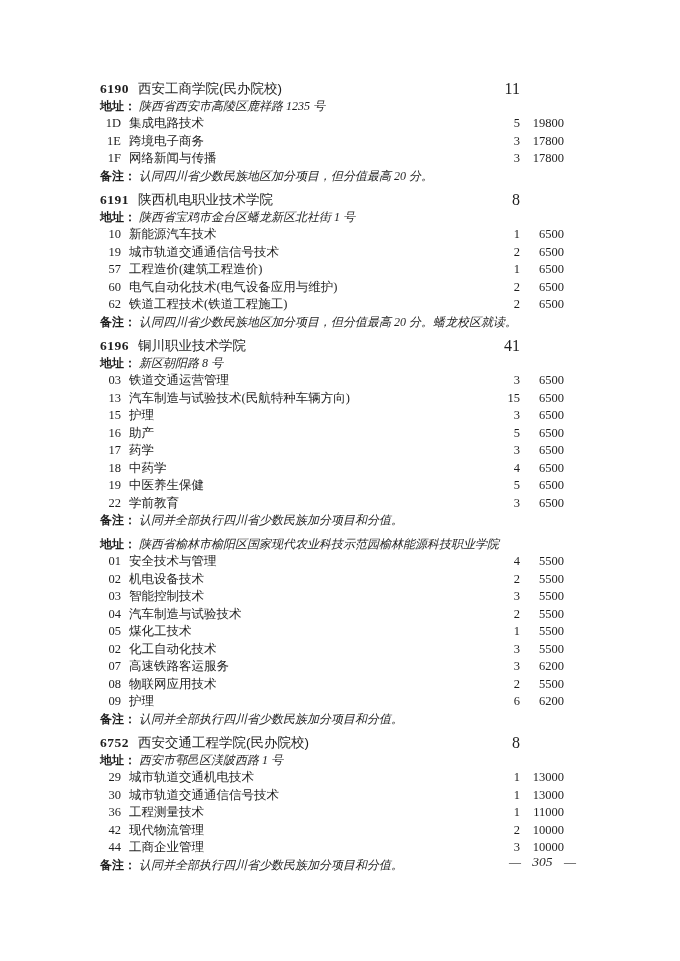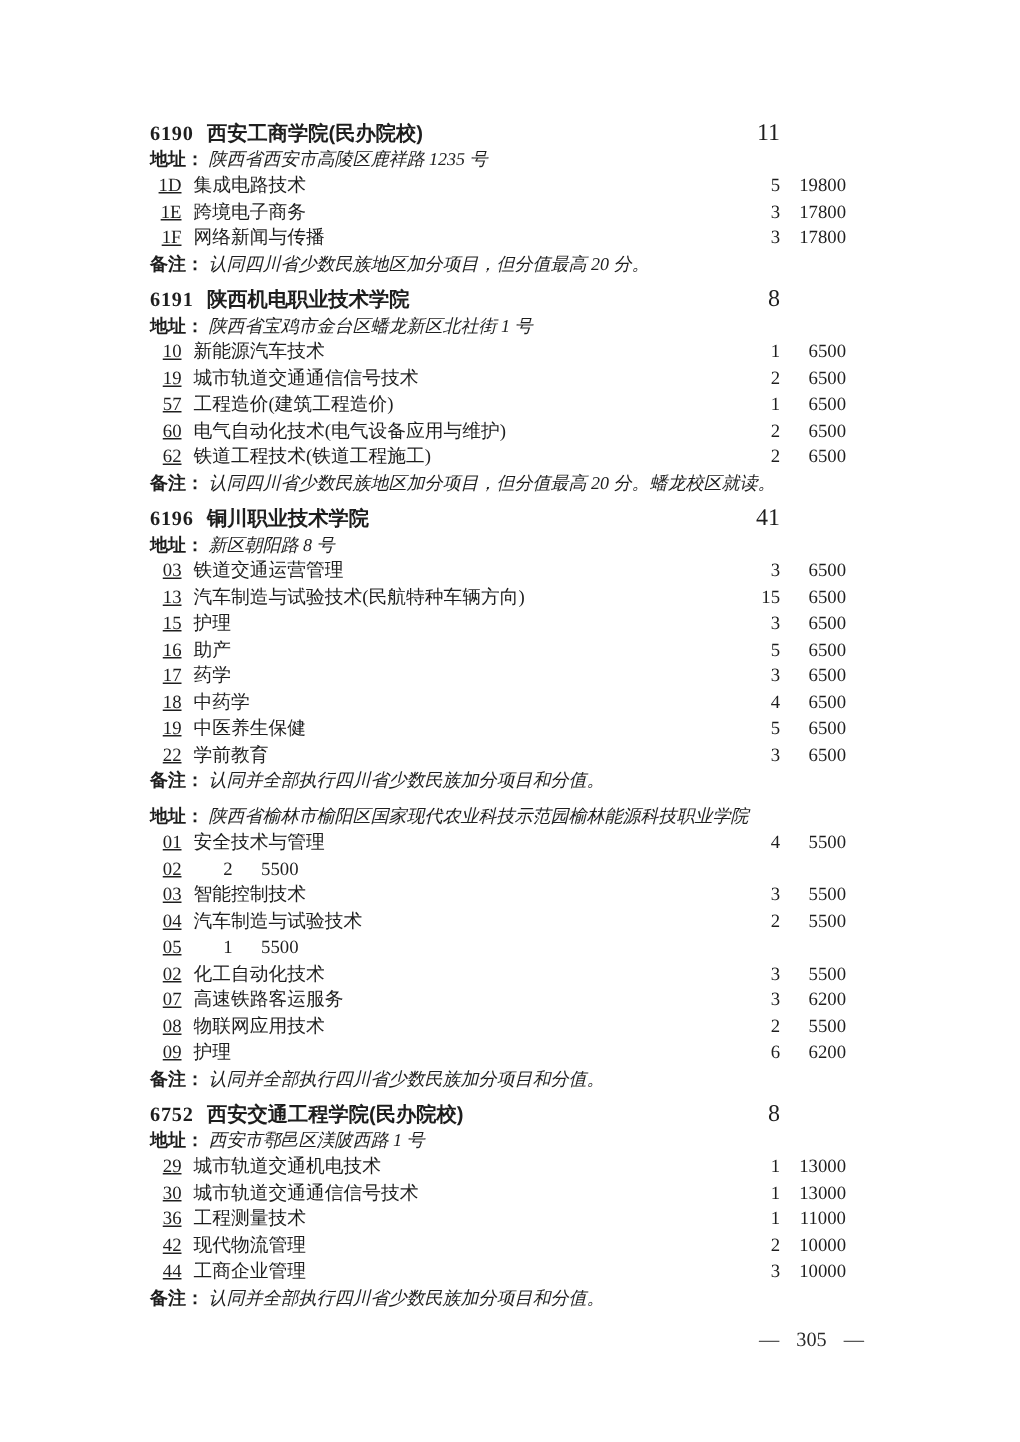--- a/index.html
+++ b/index.html
@@ -24,21 +24,21 @@
   }
   .school-code {
     font-family: "Liberation Serif", serif;
     font-weight: bold;
     font-size: 13.5px;
     margin-right: 9px;
     letter-spacing: 0.5px;
   }
   .school-name {
     font-family: "Liberation Sans", sans-serif;
-    font-weight: bold;
+    font-weight: normal;
     font-size: 13.5px;
     flex: 1;
     white-space: nowrap;
   }
   .school-total {
     width: 26px;
     text-align: right;
     font-size: 16px;
     font-family: "Liberation Serif", serif;
     font-weight: normal;
@@ -54,32 +54,33 @@
     font-weight: bold;
     font-size: 12px;
     font-style: normal;
   }
   .kai { font-style: italic; }
   .mrow {
     display: flex;
     line-height: 17.5px;
     font-size: 12.5px;
   }
-  .mc { width: 21px; text-align: right; margin-right: 8px; flex: none; text-decoration: underline; }
+  .mc { width: 21px; text-align: right; margin-right: 8px; flex: none; }
   .mn { flex: 1; white-space: nowrap; }
   .q  { width: 26px; text-align: right; flex: none; }
   .f  { width: 44px; text-align: right; flex: none; }
   .pageno {
     position: absolute;
-    top: 885px;
+    top: 854px;
     right: 104px;
     font-size: 13.5px;
     font-family: "Liberation Serif", serif;
     color: #2a2a2a;
     word-spacing: 8px;
+    font-style: italic;
   }
 </style>
 </head>
 <body>
 
 <div class="doc">
 
   <section class="school">
     <div class="school-header">
       <span class="school-code">6190</span>
@@ -233,37 +234,39 @@
       <span class="kai">陕西省榆林市榆阳区国家现代农业科技示范园榆林能源科技职业学院</span>
     </div>
     <div class="mrow">
       <span class="mc">01</span>
       <span class="mn">安全技术与管理</span>
       <span class="q">4</span>
       <span class="f">5500</span>
     </div>
     <div class="mrow">
       <span class="mc">02</span>
+      <span class="mn">机电设备技术</span>
       <span class="q">2</span>
       <span class="f">5500</span>
     </div>
     <div class="mrow">
       <span class="mc">03</span>
       <span class="mn">智能控制技术</span>
       <span class="q">3</span>
       <span class="f">5500</span>
     </div>
     <div class="mrow">
       <span class="mc">04</span>
       <span class="mn">汽车制造与试验技术</span>
       <span class="q">2</span>
       <span class="f">5500</span>
     </div>
     <div class="mrow">
       <span class="mc">05</span>
+      <span class="mn">煤化工技术</span>
       <span class="q">1</span>
       <span class="f">5500</span>
     </div>
     <div class="mrow">
       <span class="mc">02</span>
       <span class="mn">化工自动化技术</span>
       <span class="q">3</span>
       <span class="f">5500</span>
     </div>
     <div class="mrow">

